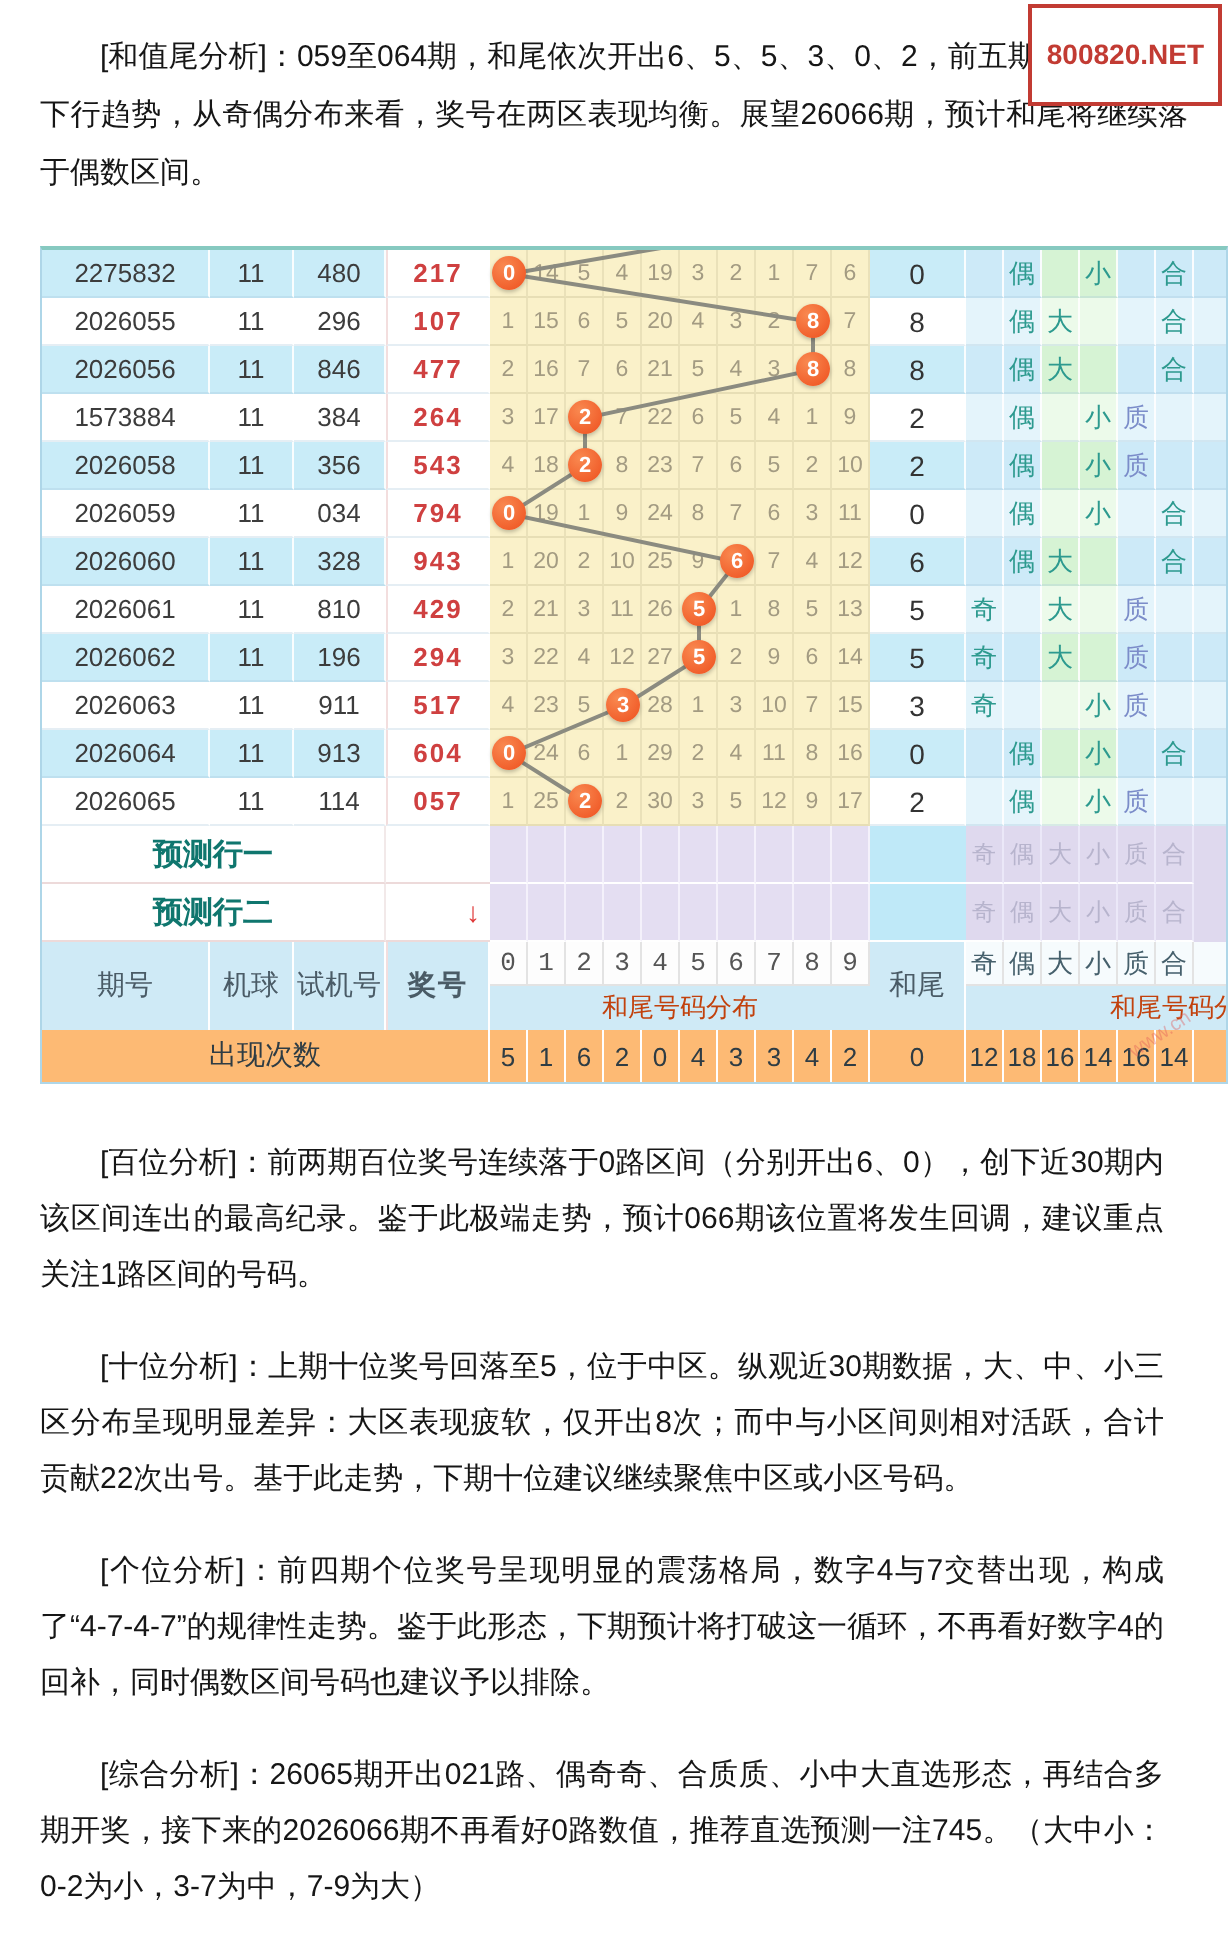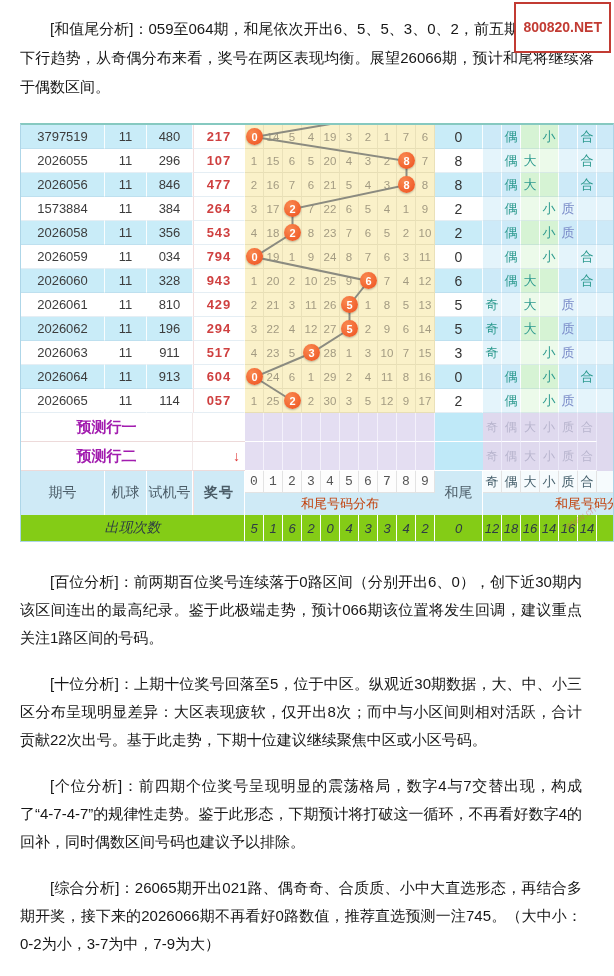--- a/index.html
+++ b/index.html
@@ -30,61 +30,61 @@
   .ac.q{color:#7b8cc9}
   .pxc{width:38px;background:#e4f4fb;border-bottom:1px solid rgba(160,195,215,.28);box-sizing:border-box;flex:none;}
   .alt .pxc{background:#cdeaf8}
   .circle{position:absolute;left:1px;top:3px;width:17px;height:17px;border-radius:50%;
         background:radial-gradient(circle at 35% 30%,#f98950,#ee4f1e);color:#fff;font-size:11px;font-weight:bold;
         display:flex;align-items:center;justify-content:center;z-index:2;box-shadow:0 1px 2px rgba(0,0,0,.25);}
   svg.lines{position:absolute;left:0;top:0;pointer-events:none;z-index:1;}
   
   .prow{display:flex;height:29px;}
   .plabel{width:172px;box-sizing:border-box;flex:none;display:flex;align-items:center;justify-content:center;
-        color:#a21caf;font-weight:bold;font-size:15px;background:#fff;border-bottom:1px solid #eddada;border-right:1px solid #f2e9e9;}
+        color:#0f766e;font-weight:bold;font-size:15px;background:#fff;border-bottom:1px solid #eddada;border-right:1px solid #f2e9e9;}
   .parr{width:52px;box-sizing:border-box;flex:none;display:flex;align-items:center;justify-content:flex-end;
         padding-right:5px;background:#fff;color:#e03a3a;font-weight:bold;font-size:14px;border-bottom:1px solid #eddada;}
   .pg{width:19px;background:#e4def2;border-right:1px solid #f4f1fb;border-bottom:1px solid #fff;box-sizing:border-box;flex:none;}
   .phw{width:48px;background:#bfe9f8;border-bottom:1px solid #fff;box-sizing:border-box;flex:none;}
   .pa{width:19px;background:#dfd9ee;color:#b7b4cd;font-size:12px;display:flex;align-items:center;justify-content:center;
         border-right:1px solid #ebe8f8;border-bottom:1px solid #fff;box-sizing:border-box;flex:none;}
   .ppx{width:38px;background:#dfd9ee;box-sizing:border-box;flex:none;}
   
   .thead{display:flex;height:44px;background:#cfeaf6;font-family:Liberation Mono, monospace;}
   .hcell{box-sizing:border-box;flex:none;display:flex;align-items:center;justify-content:center;
         color:#4a5b66;font-size:14px;border-right:1px solid #fff;background:#cfeaf6;}
   .hgroup{display:flex;flex-direction:column;flex:none;}
   .hdrow{display:flex;height:22px;}
   .hd{width:19px;background:#fdfdfd;border-right:1px solid #e3e3e3;border-bottom:1px solid #e3e3e3;
         color:#555;font-size:13px;display:flex;align-items:center;justify-content:center;box-sizing:border-box;flex:none;}
   .hd.attr{color:#46606c;background:#f6fbfd;}
   .hspan{height:22px;display:flex;align-items:center;justify-content:center;color:#c2410c;font-size:13px;background:#cfeaf6;
         white-space:nowrap;overflow:hidden;}
   .hspan.clip{justify-content:flex-start;padding-left:72px;}
   
-  .stats{display:flex;height:26px;background:#84cc16;font-style:italic;}
+  .stats{display:flex;height:26px;background:#fdba74;}
   .scell{box-sizing:border-box;flex:none;display:flex;align-items:center;justify-content:center;
         color:#2e3c44;font-size:13px;border-right:1px solid #fff;}
   .slabel{width:224px;font-size:14px;}
   .twm{position:absolute;right:16px;bottom:18px;color:rgba(225,90,90,.4);font-size:10px;
         transform:rotate(-33deg);pointer-events:none;z-index:4;}
 </style>
 </head>
 <body>
 
 <div class="corner-badge">800820.NET</div>
 
 <div class="content">
   <div id="intro">
       <p class="para">[和值尾分析]：059至064期，和尾依次开出6、5、5、3、0、2，前五期整体呈震荡下行趋势，从奇偶分布来看，奖号在两区表现均衡。展望26066期，预计和尾将继续落于偶数区间。</p>
     </div>
   <div class="twrap" id="twrap">
     <div id="rows" style="position:relative">
         <div class="trow alt">
-          <div class="cell c1">3797519</div>
+          <div class="cell c1">2275832</div>
           <div class="cell c2">11</div>
           <div class="cell c3">480</div>
           <div class="cell c4">217</div>
           <div class="gcell">
             <div class="circle">0</div>
           </div>
           <div class="gcell">14</div>
           <div class="gcell">5</div>
           <div class="gcell">4</div>
           <div class="gcell">19</div>

